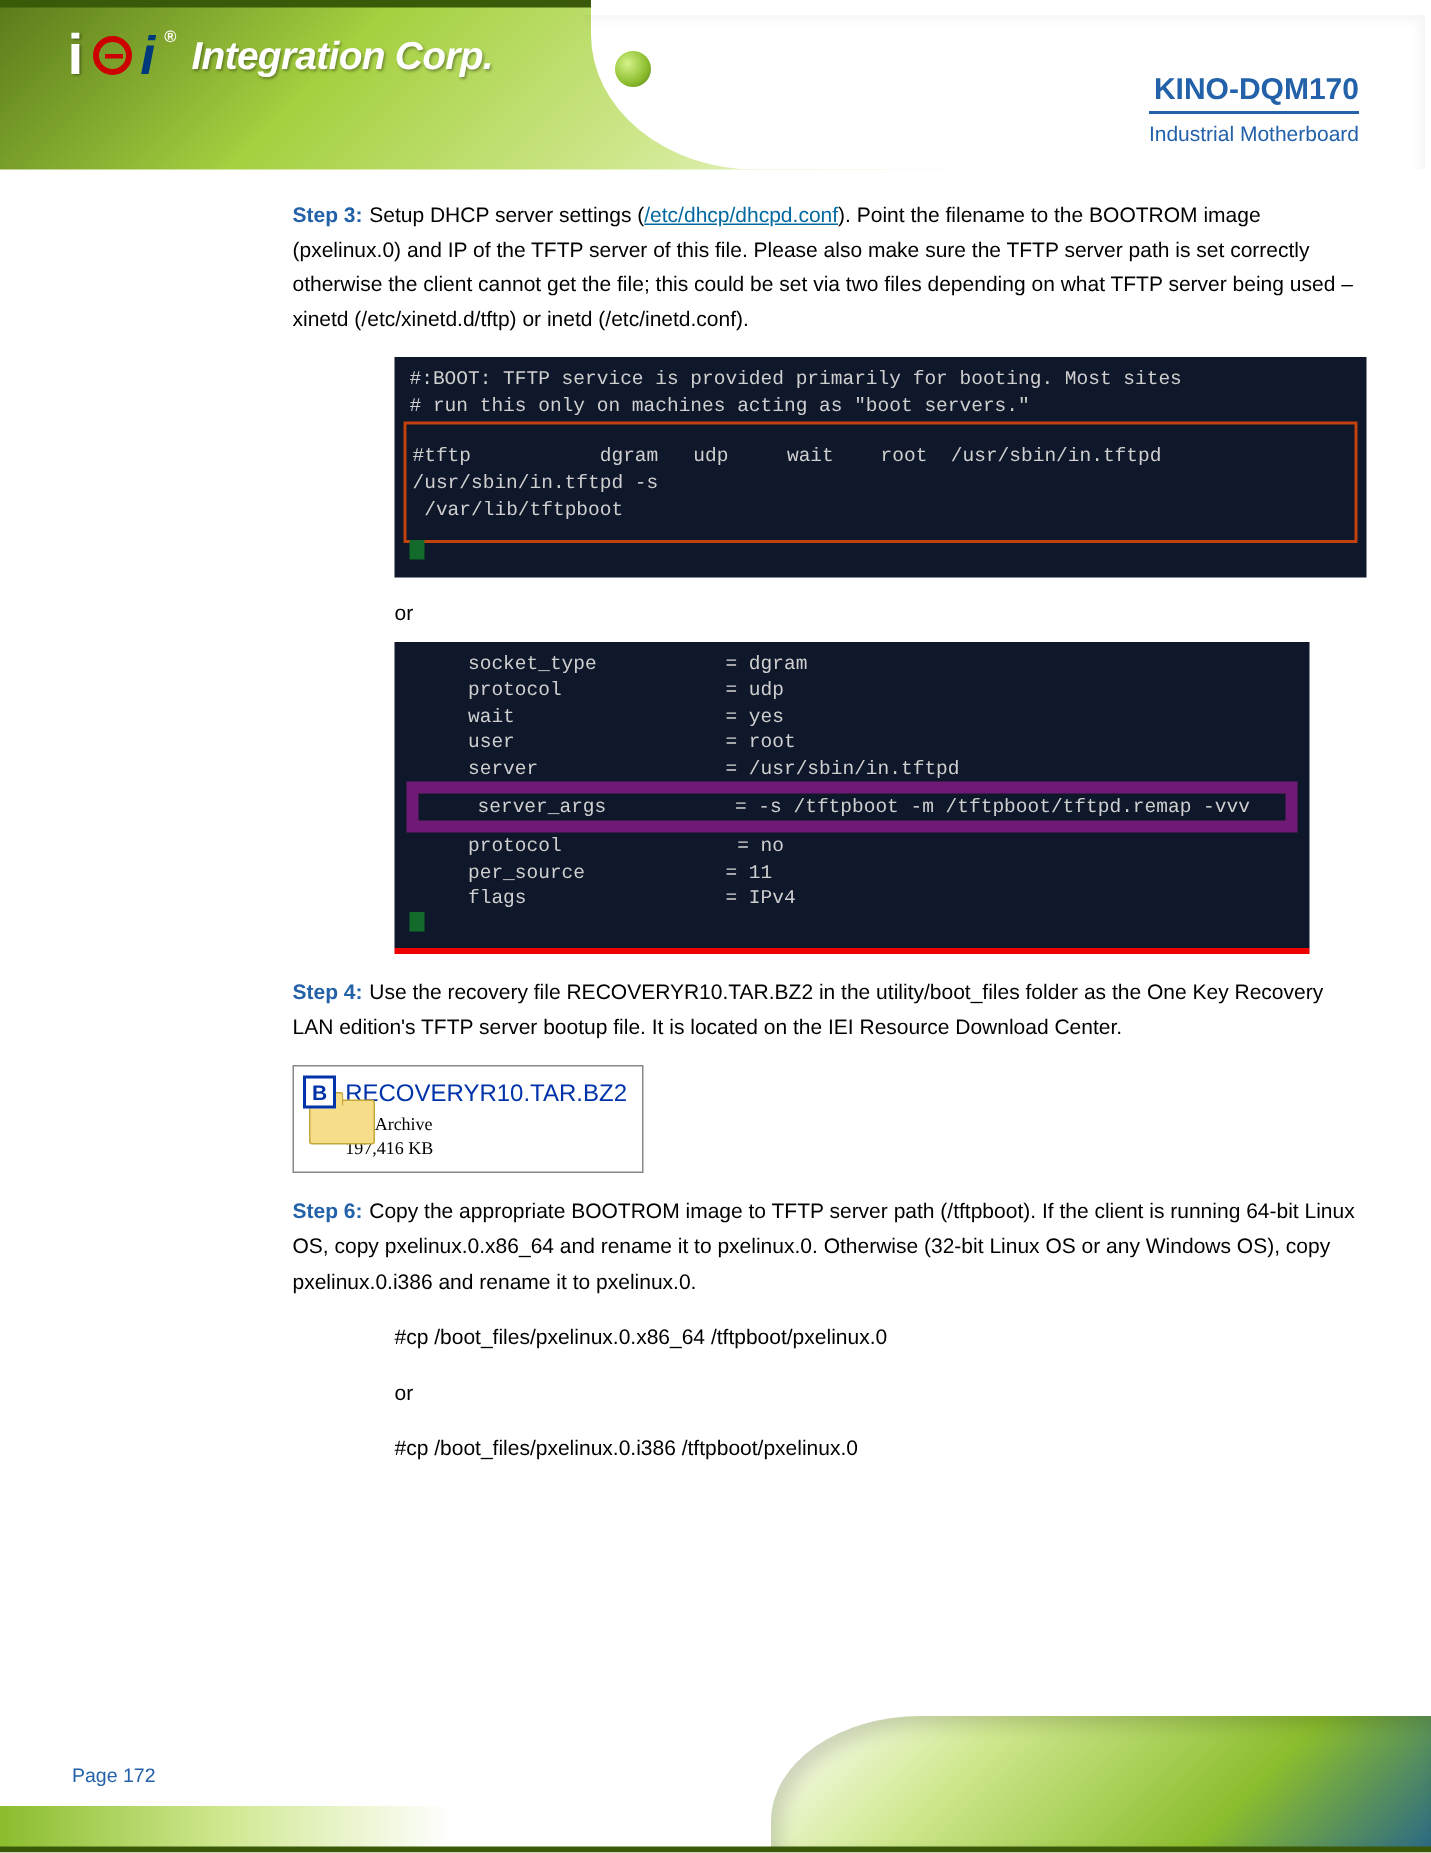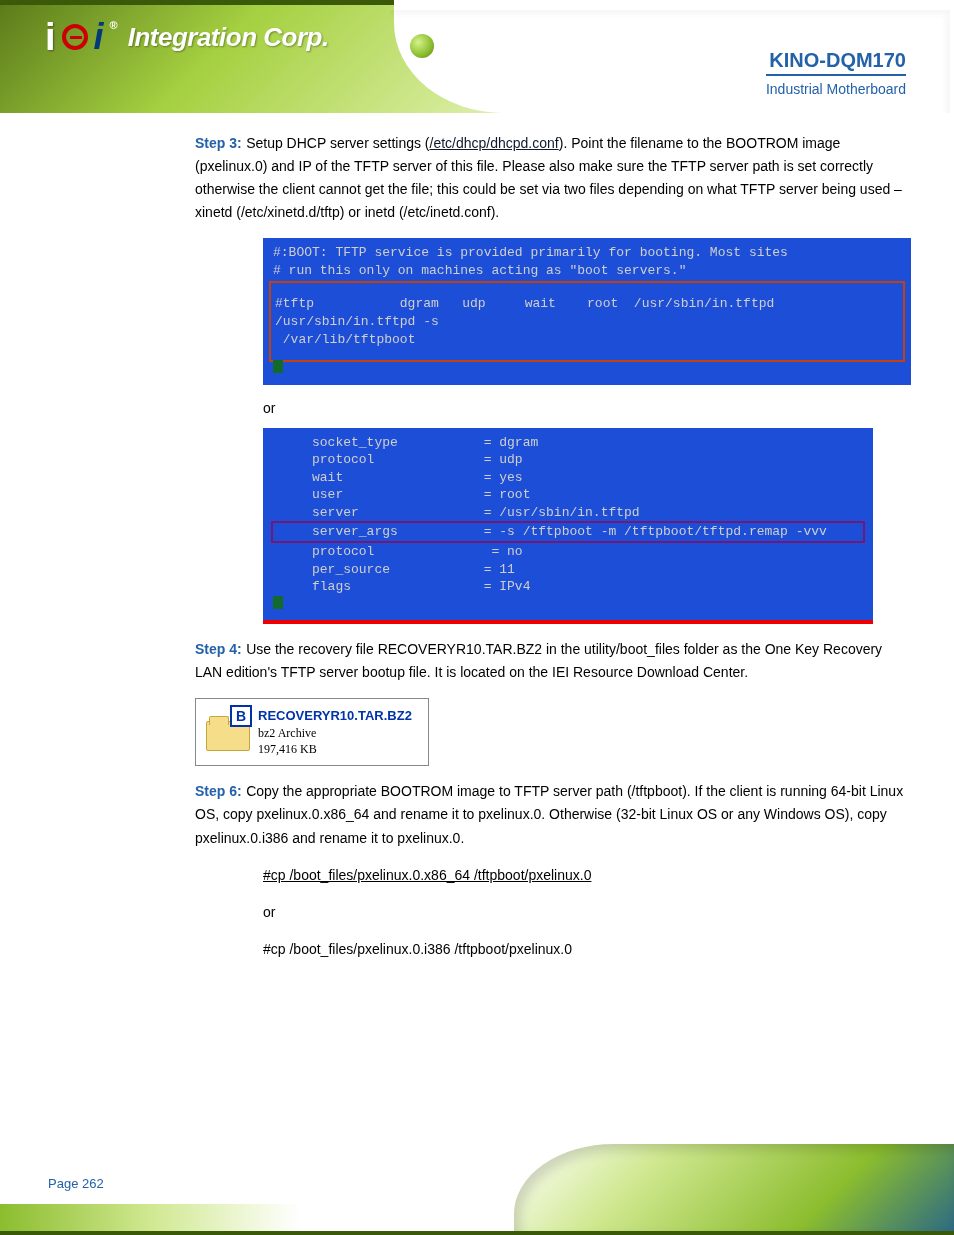--- a/index.html
+++ b/index.html
@@ -27,44 +27,44 @@
 .prod { position: absolute; right: 48px; top: 50px; font: 700 20px/1 Arial; color:#2361a9; }
 .doc-title { position:absolute; right:48px; top:74px; font:400 14px/1 Arial; color:#2361a9;
   border-top:2px solid #2361a9; padding-top:6px; }
 .green-dot { position:absolute; width:24px; height:24px; border-radius:50%;
   background:radial-gradient(circle at 35% 35%,#d5f28a,#8bbd2e 60%,#5a7a1a); }
 
 .content { position: absolute; left: 195px; top: 132px; width: 716px; }
 .step { margin-bottom: 14px; }
 .step-label { font: 700 14px/1.5 Arial; color:#2361a9; }
 .step-text { font: 400 14px/1.65 Arial; color:#000; }
-.underline-link { text-decoration: underline; color:#0f172a; }
+.underline-link { text-decoration: underline; color:#0369a1; }
 .step-block { margin-left: 68px; }
 
-.term { background:#1d4ed8; font: 400 13px/1.35 "Courier New", monospace; color:#cfcfcf; padding:6px 10px; }
+.term { background:#0f172a; font: 400 13px/1.35 "Courier New", monospace; color:#cfcfcf; padding:6px 10px; }
 .term1 { width: 648px; margin-left: 68px; margin-top:2px; margin-bottom:12px; }
 .term-redbox1 { border: 2px solid #c2410c; padding: 12px 4px; margin: 2px -4px -2px; }
 .term-bluebar { display:inline-block; width:10px; height:13px; background:#126b2b; }
 
 .term2 { width: 610px; margin-left: 68px; margin-top:4px; }
 .term2-row { white-space: pre; }
-.term2-redrow { border:2px solid #701a75; white-space:pre; margin:0 -2px; }
+.term2-redrow { border:8px solid #701a75; white-space:pre; margin:0 -2px;text-align:center; }
 .term2-bottom { height:4px; background:#e00; margin: 0 68px 14px 68px; width:610px; }
 
 .fileicon-wrap { margin-left:0; margin-top:6px; width:234px; border:1px solid #888; padding:8px 10px;
   display:flex; gap:8px; align-items:flex-start; background:#fff; }
 .fileicon { width:44px; height:44px; position:relative; }
 .folder { position:absolute; left:0; bottom:0; width:44px; height:30px; background:#f5dd8a;
   border:1px solid #c4a93a; border-radius:2px; }
 .folder::before { content:""; position:absolute; left:2px; top:-6px; width:18px; height:8px;
   background:#f5dd8a; border:1px solid #c4a93a; border-bottom:none; border-radius:2px 2px 0 0; }
 .b-badge { position:absolute; right:-2px; top:-2px; width:22px; height:22px; background:#fff;
   border:2px solid #0033aa; color:#0033aa; font:900 14px/18px Arial; text-align:center; }
 .file-meta { font:400 12px/1.35 "Times New Roman", serif; color:#000; }
-.file-name { color:#0033aa; font-family: Arial; font-size:13px;font-weight:bold; }
+.file-name { color:#0033aa; font-family: Arial; font-size:16px; }
 
 .page-num { position:absolute; left:48px; bottom:44px; font:400 13px Arial; color:#2361a9; }
 
 .ftr { position:absolute; left:0; bottom:0; width:954px; height:95px; overflow:hidden; }
 .ftr-strip { position:absolute; bottom:0; left:0; width:954px; height:4px; background:#3a5a0a; }
 .ftr-right { position:absolute; right:0; bottom:3px; width:440px; height:88px;
   background:linear-gradient(135deg,#fff 0,#d0e890 30%,#8bbd2e 70%,#2c6a84 100%);
   border-top-left-radius:100px 70px; }
 .ftr-right::after { content:""; position:absolute; inset:0; border-top-left-radius:100px 70px;
   box-shadow:inset 6px 6px 12px rgba(0,0,0,.15); }
@@ -136,26 +136,26 @@
       <div class="file-name">RECOVERYR10.TAR.BZ2</div>
       <div>bz2 Archive</div>
       <div>197,416 KB</div>
     </div>
   </div>
 
 
   <div class="step" style="margin-top:14px;">
     <span class="step-label">Step 6:</span>
     <span class="step-text">Copy the appropriate BOOTROM image to TFTP server path (/tftpboot). If the client is running 64-bit Linux OS, copy pxelinux.0.x86_64 and rename it to pxelinux.0. Otherwise (32-bit Linux OS or any Windows OS), copy pxelinux.0.i386 and rename it to pxelinux.0.</span>
-    <div class="step-text step-block" style="margin-top:14px;text-decoration:underline;">#cp /boot_files/pxelinux.0.x86_64 /tftpboot/pxelinux.0</div>
+    <div class="step-text step-block" style="margin-top:14px;">#cp /boot_files/pxelinux.0.x86_64 /tftpboot/pxelinux.0</div>
     <div class="step-text step-block" style="margin-top:14px;">or</div>
     <div class="step-text step-block" style="margin-top:14px;">#cp /boot_files/pxelinux.0.i386 /tftpboot/pxelinux.0</div>
   </div>
 
 </div>
 
-<div class="page-num">Page 262</div>
+<div class="page-num">Page 172</div>
 
 <div class="ftr">
   <div class="ftr-left"></div>
   <div class="ftr-right"></div>
   <div class="ftr-strip"></div>
 </div>
 
 </body></html>

